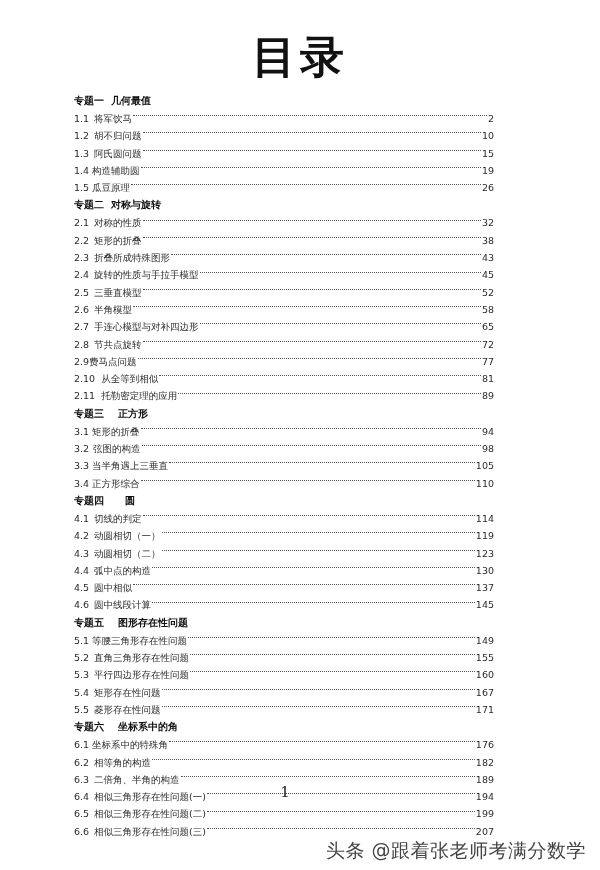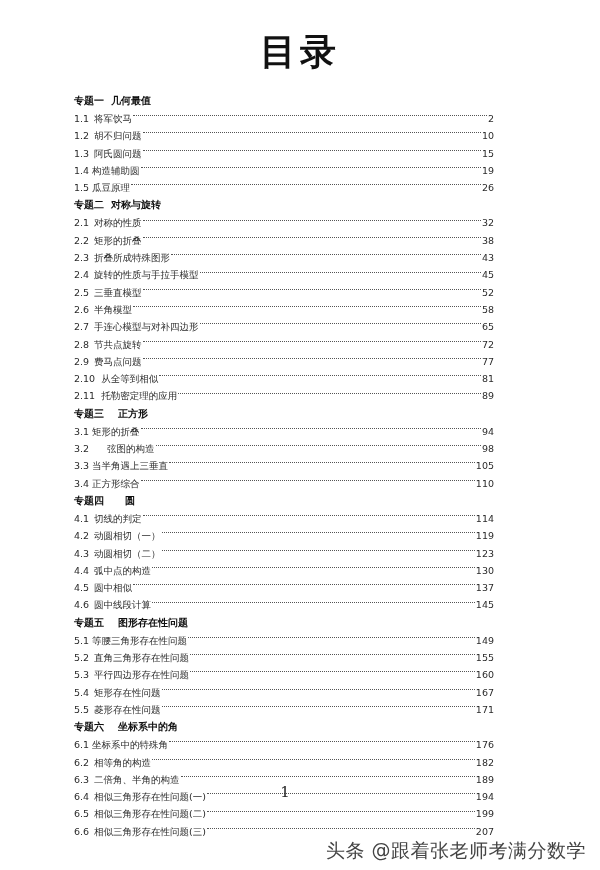--- a/index.html
+++ b/index.html
@@ -2,21 +2,21 @@
 <html><head>
   <meta charset="utf-8">
   <style>
     html, body { margin: 0; padding: 0; }
     body {
       width: 600px; height: 870px; background: #ffffff; position: relative;
       font-family: "DejaVu Sans", sans-serif; color: #1a1a1a; overflow: hidden;
     }
     .title {
       position: absolute; top: 28px; left: 0; width: 600px; text-align: center;
-      font-size: 36px; font-weight: bold; letter-spacing: 4px; color: #111;
+      font-size: 44px; font-weight: bold; letter-spacing: 4px; color: #111;
     }
     .toc { position: absolute; top: 92px; left: 74px; width: 420px; }
     .section-header {
       font-size: 10px; font-weight: bold; height: 18px; line-height: 18px; color: #111;
       white-space: pre;
     }
     .entry {
       display: flex; align-items: center; height: 17.3px; line-height: 17.3px;
       font-size: 9.5px; color: #2a2a2a;
     }
@@ -121,21 +121,21 @@
         <span class="page">65</span>
       </div>
     <div class="entry">
         <span class="num">2.8</span>
         <span class="label" style="margin-left:5px">节共点旋转</span>
         <span class="leader"></span>
         <span class="page">72</span>
       </div>
     <div class="entry">
         <span class="num">2.9</span>
-        <span class="label" style="margin-left:5px">费马点问题</span>
+        <span class="label" style="">费马点问题</span>
         <span class="leader"></span>
         <span class="page">77</span>
       </div>
     <div class="entry">
         <span class="num">2.10</span>
         <span class="label" style="margin-left:6px">从全等到相似</span>
         <span class="leader"></span>
         <span class="page">81</span>
       </div>
     <div class="entry">
@@ -149,21 +149,21 @@
   <div class="section">
     <div class="section-header">专题三    正方形</div>
     <div class="entry">
         <span class="num">3.1</span>
         <span class="label" style="margin-left:3px">矩形的折叠</span>
         <span class="leader"></span>
         <span class="page">94</span>
       </div>
     <div class="entry">
         <span class="num">3.2</span>
-        <span class="label" style="margin-left:18px">弦图的构造</span>
+        <span class="label" style="margin-left:4px">弦图的构造</span>
         <span class="leader"></span>
         <span class="page">98</span>
       </div>
     <div class="entry">
         <span class="num">3.3</span>
         <span class="label" style="margin-left:3px">当半角遇上三垂直</span>
         <span class="leader"></span>
         <span class="page">105</span>
       </div>
     <div class="entry">

